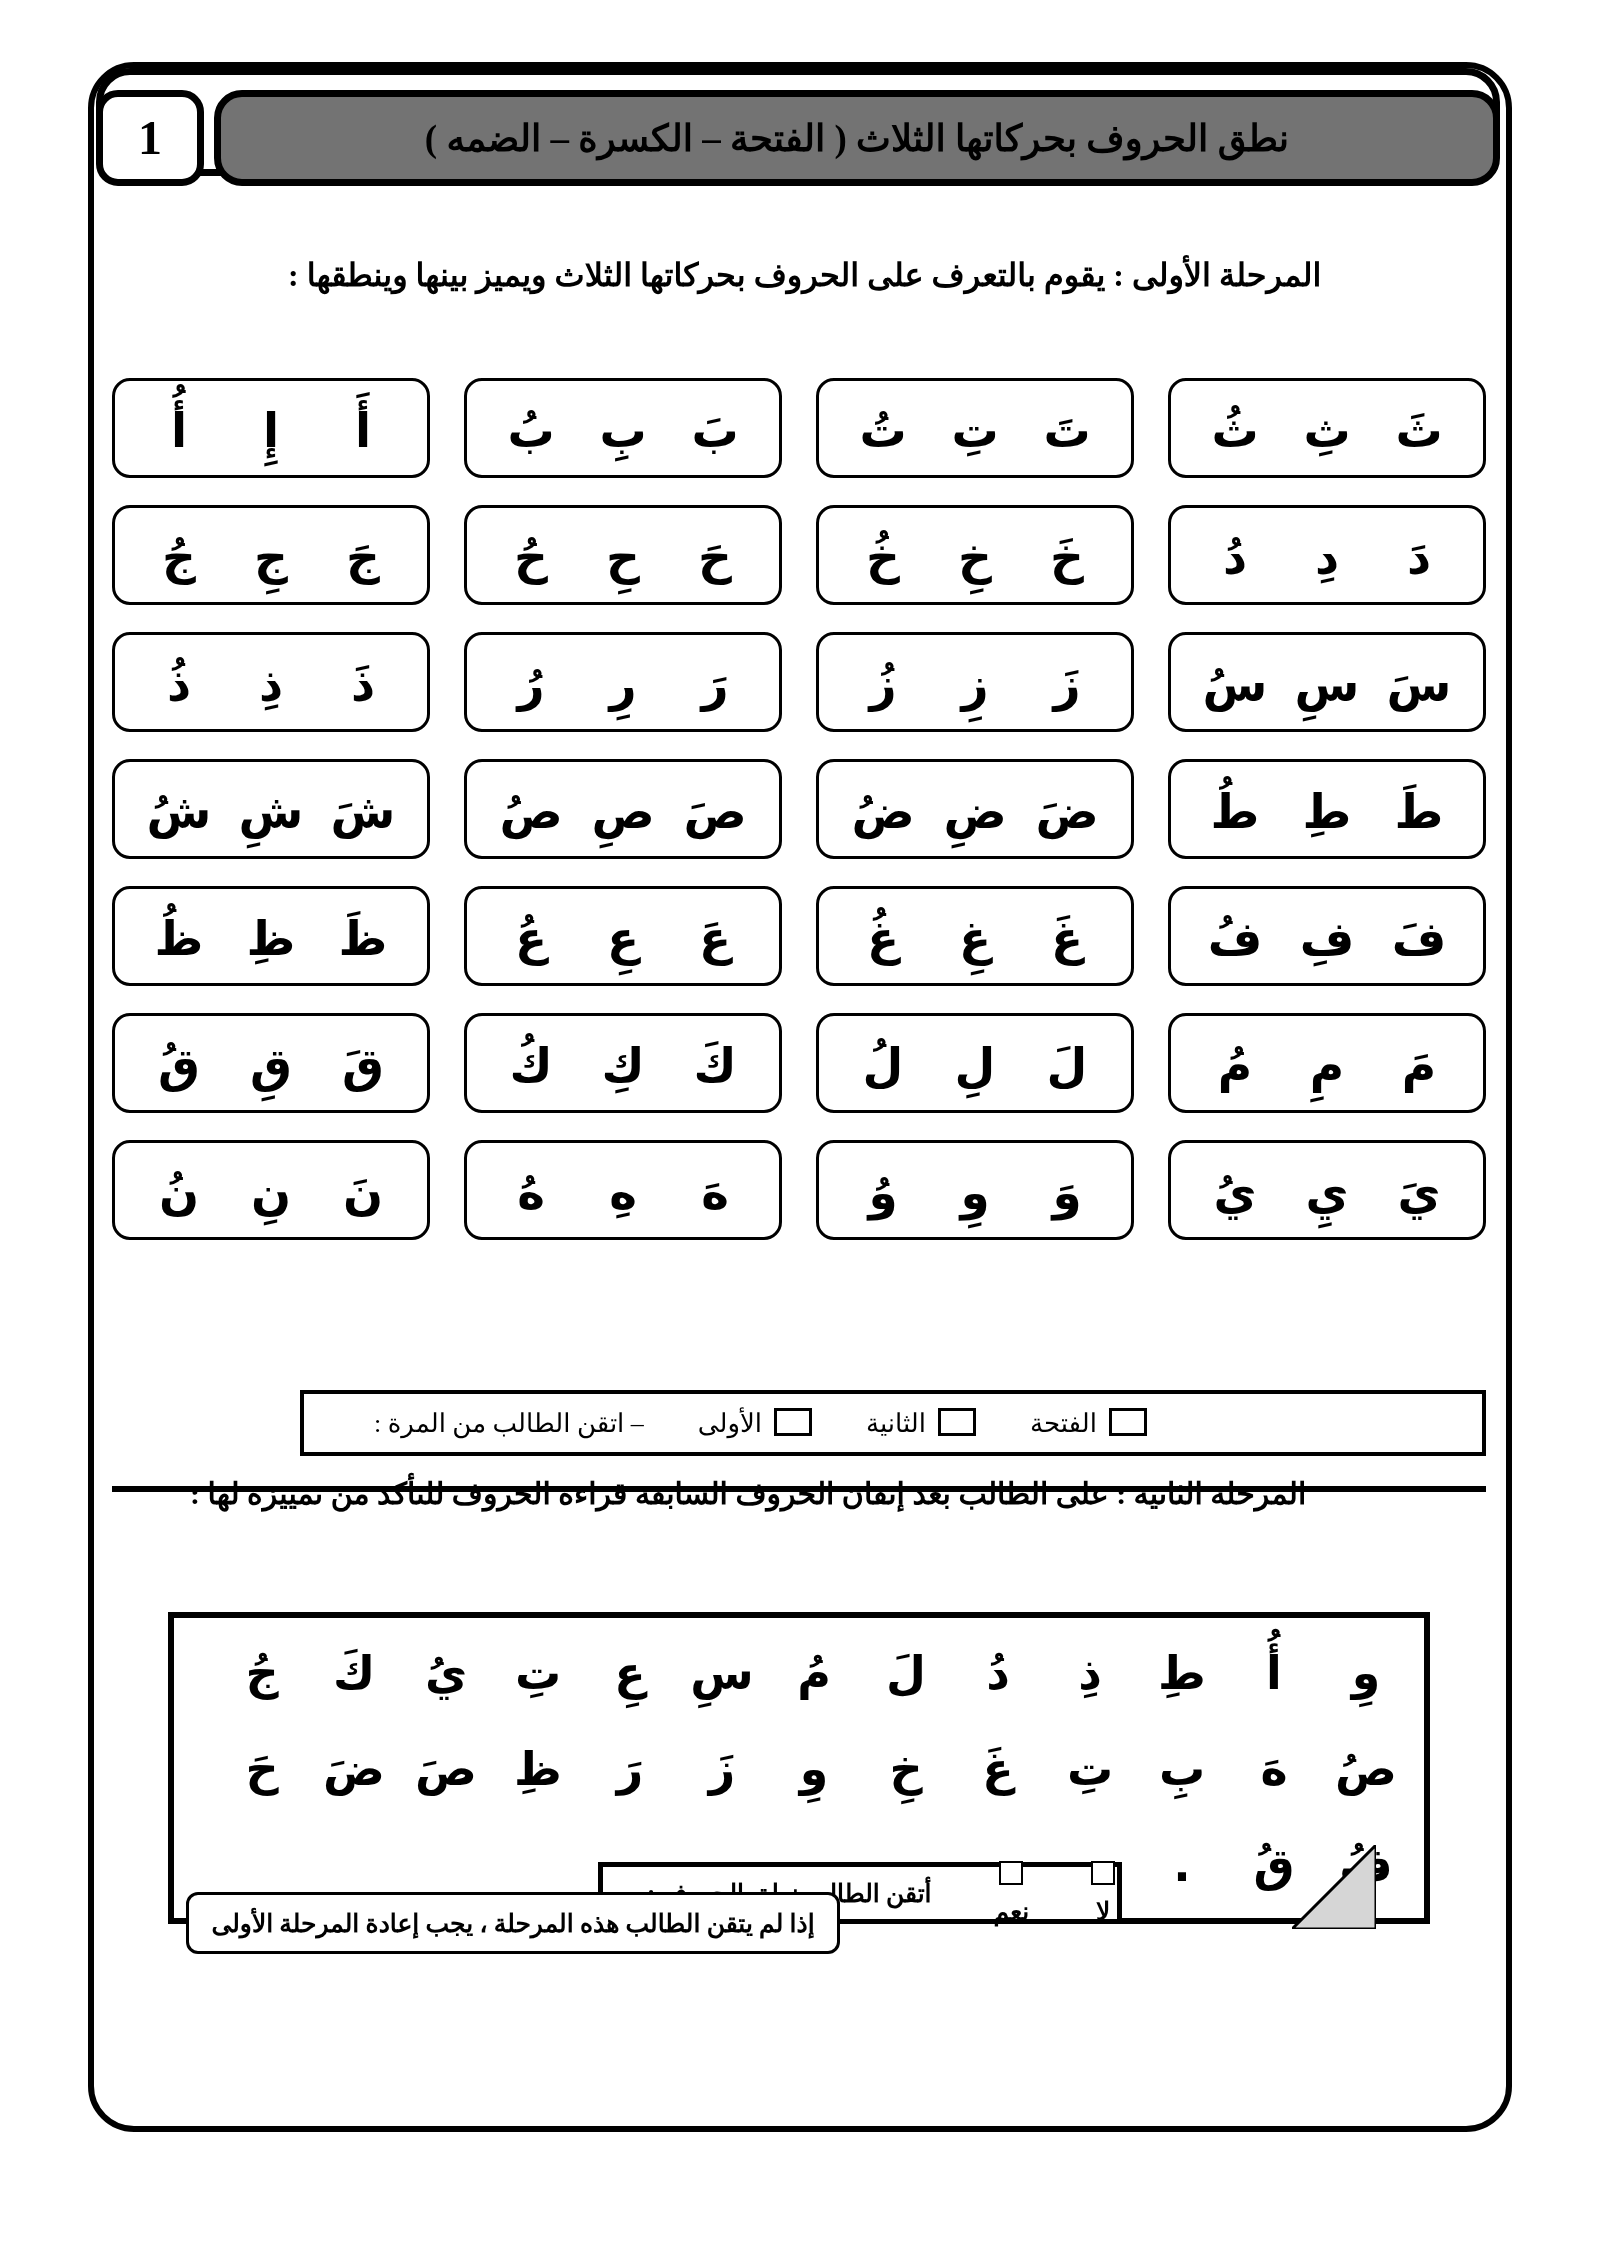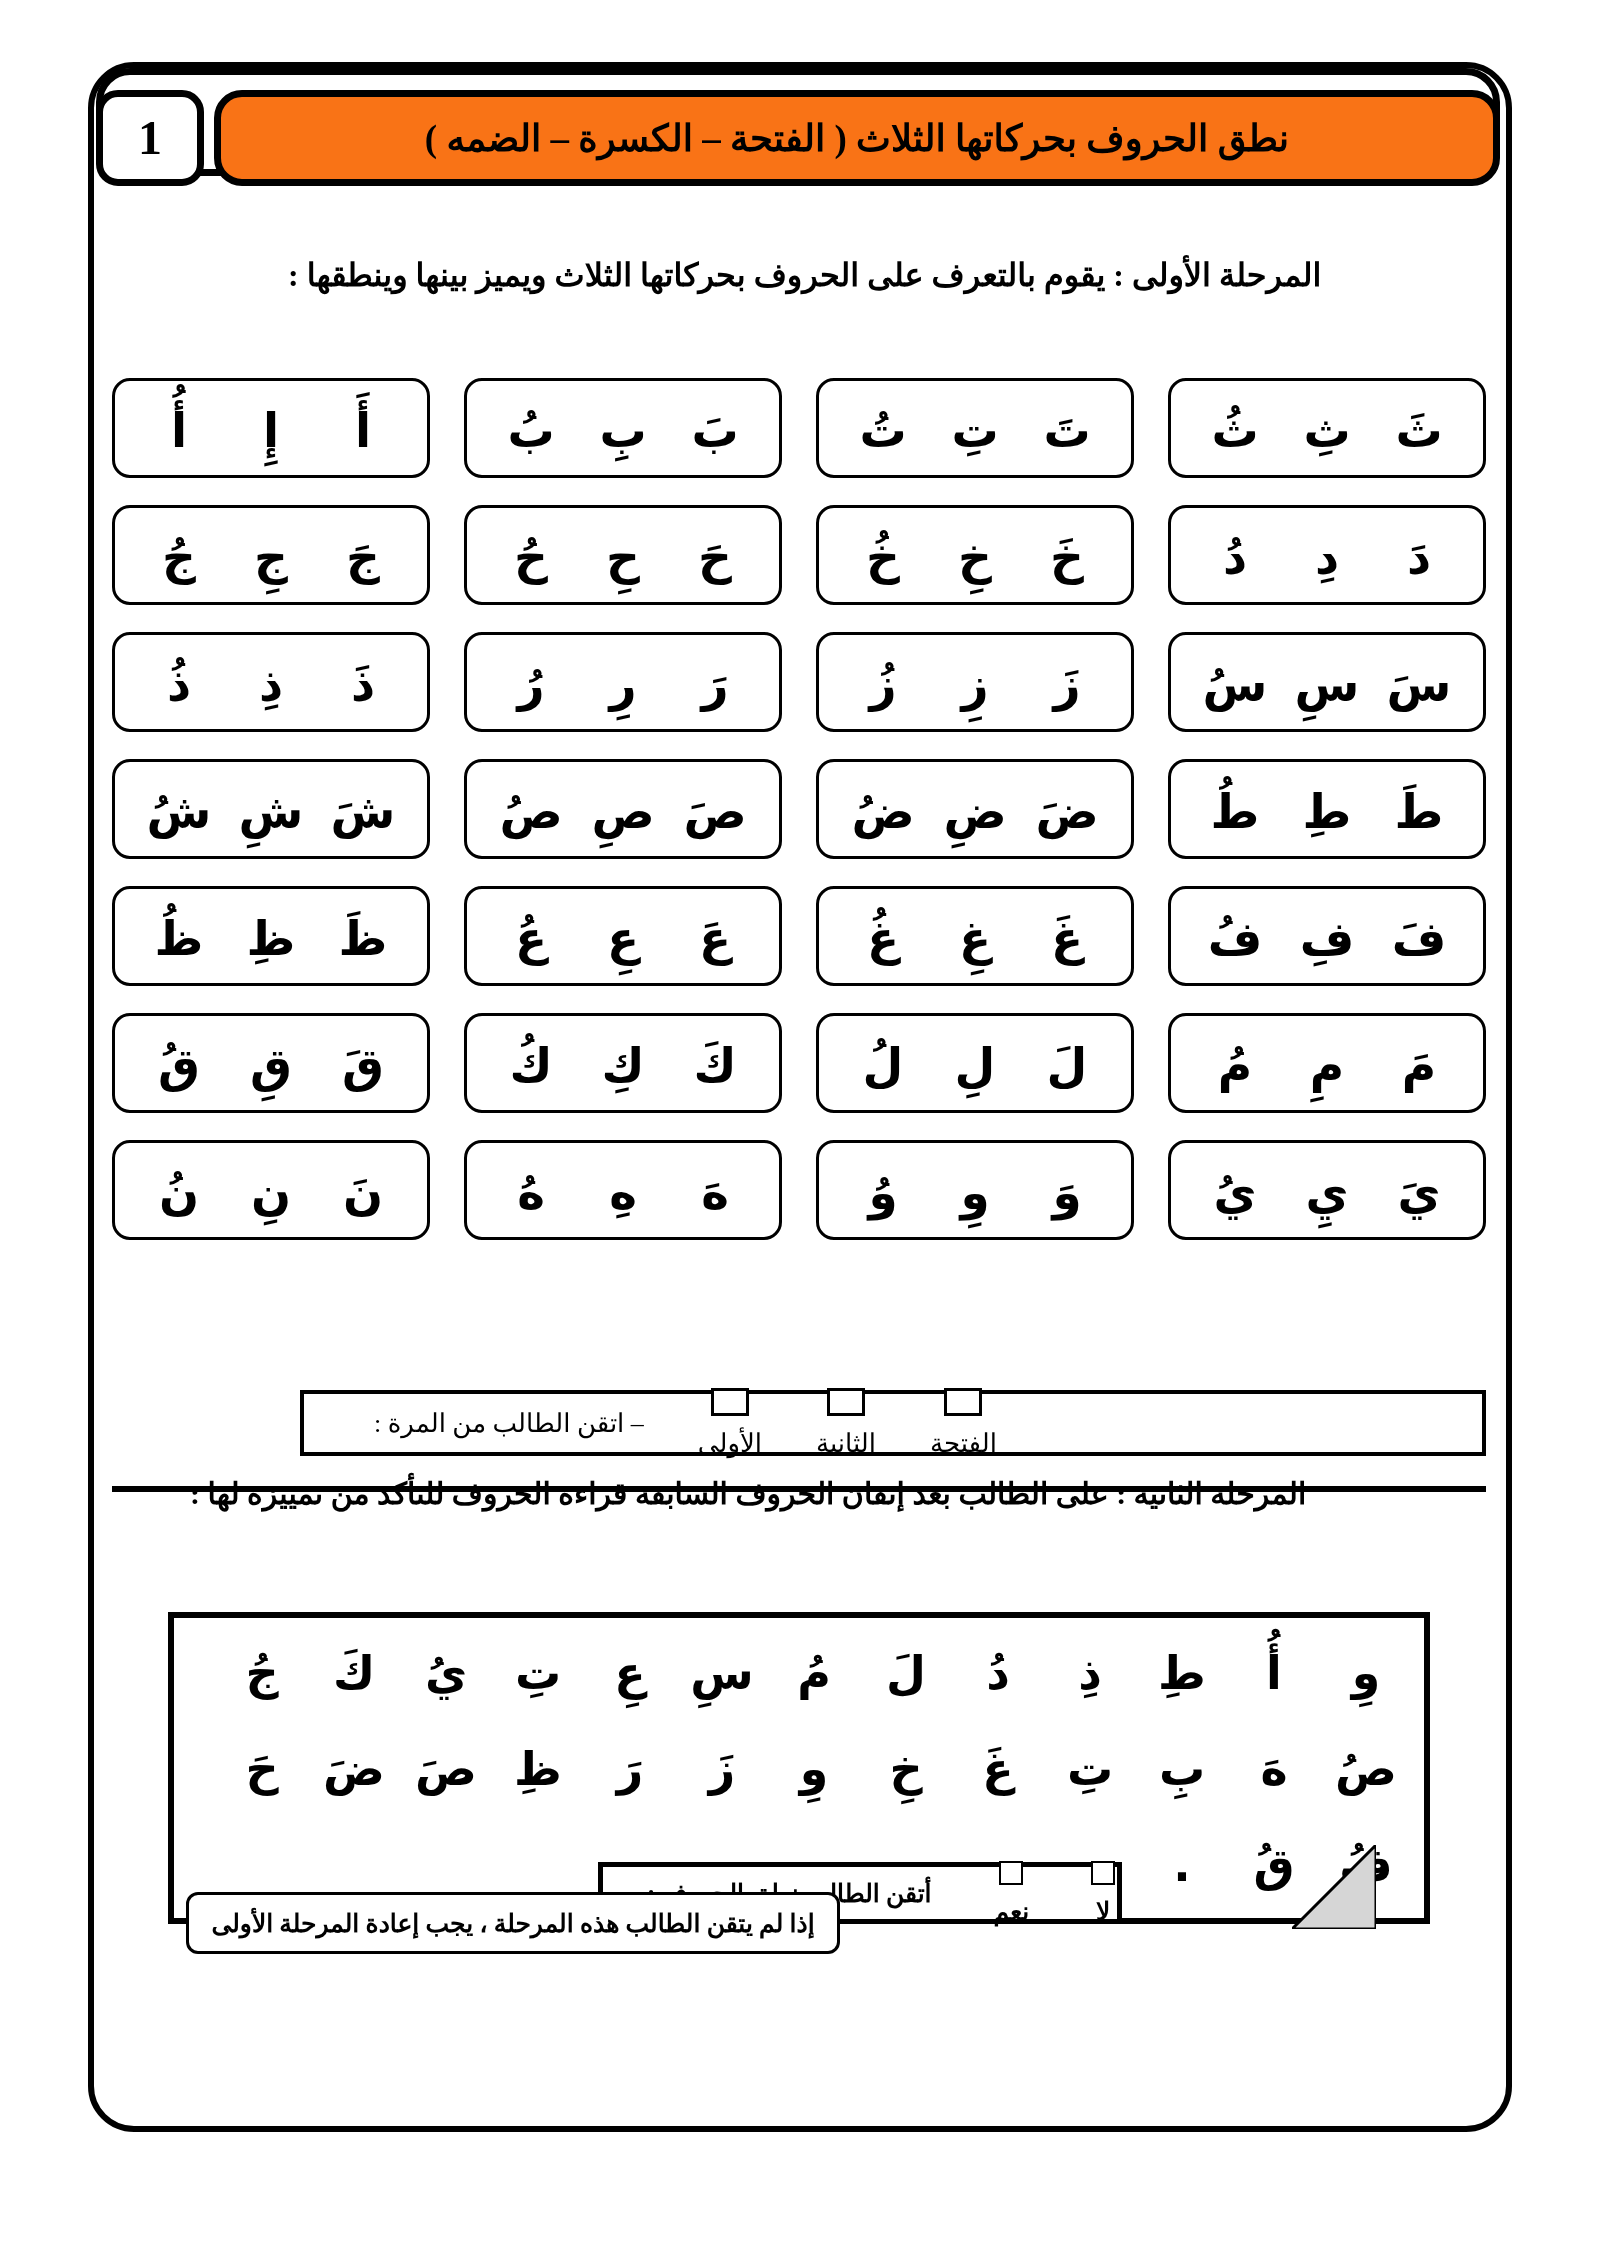--- a/index.html
+++ b/index.html
@@ -67,21 +67,21 @@
     font-family: "Liberation Serif", serif;
     font-size: 48px;
     font-weight: 700;
     line-height: 1;
   }
   .hdr-title {
     flex: 1 1 auto;
     border: 7px solid #000;
     border-radius: 28px;
     box-sizing: border-box;
-    background: #f97316;
+    background: #737373;
     display: flex;
     align-items: center;
     justify-content: center;
     font-size: 37px;
     font-weight: 700;
     letter-spacing: 0;
     padding: 16px 16px;
   }
   .hdr-tab {
     width: 236px;
@@ -164,22 +164,22 @@
     font-size: 26px;
     font-weight: 400;
     gap: 0;
   }
   .attempt-label {
     margin-inline-end: 48px;
     white-space: nowrap;
   }
   .attempt-item {
     display: flex;
-    flex-direction: column;
-    align-items: center;
+    flex-direction: row;
+    align-items: flex-start;
     gap: 12px;
     margin-inline-end: 54px;
     white-space: nowrap;
   }
   .attempt-item .cb-text { order: 2; }
   .attempt-item .checkbox { order: 1; }
   .checkbox {
     width: 38px;
     height: 28px;
     border: 3px solid #000;

